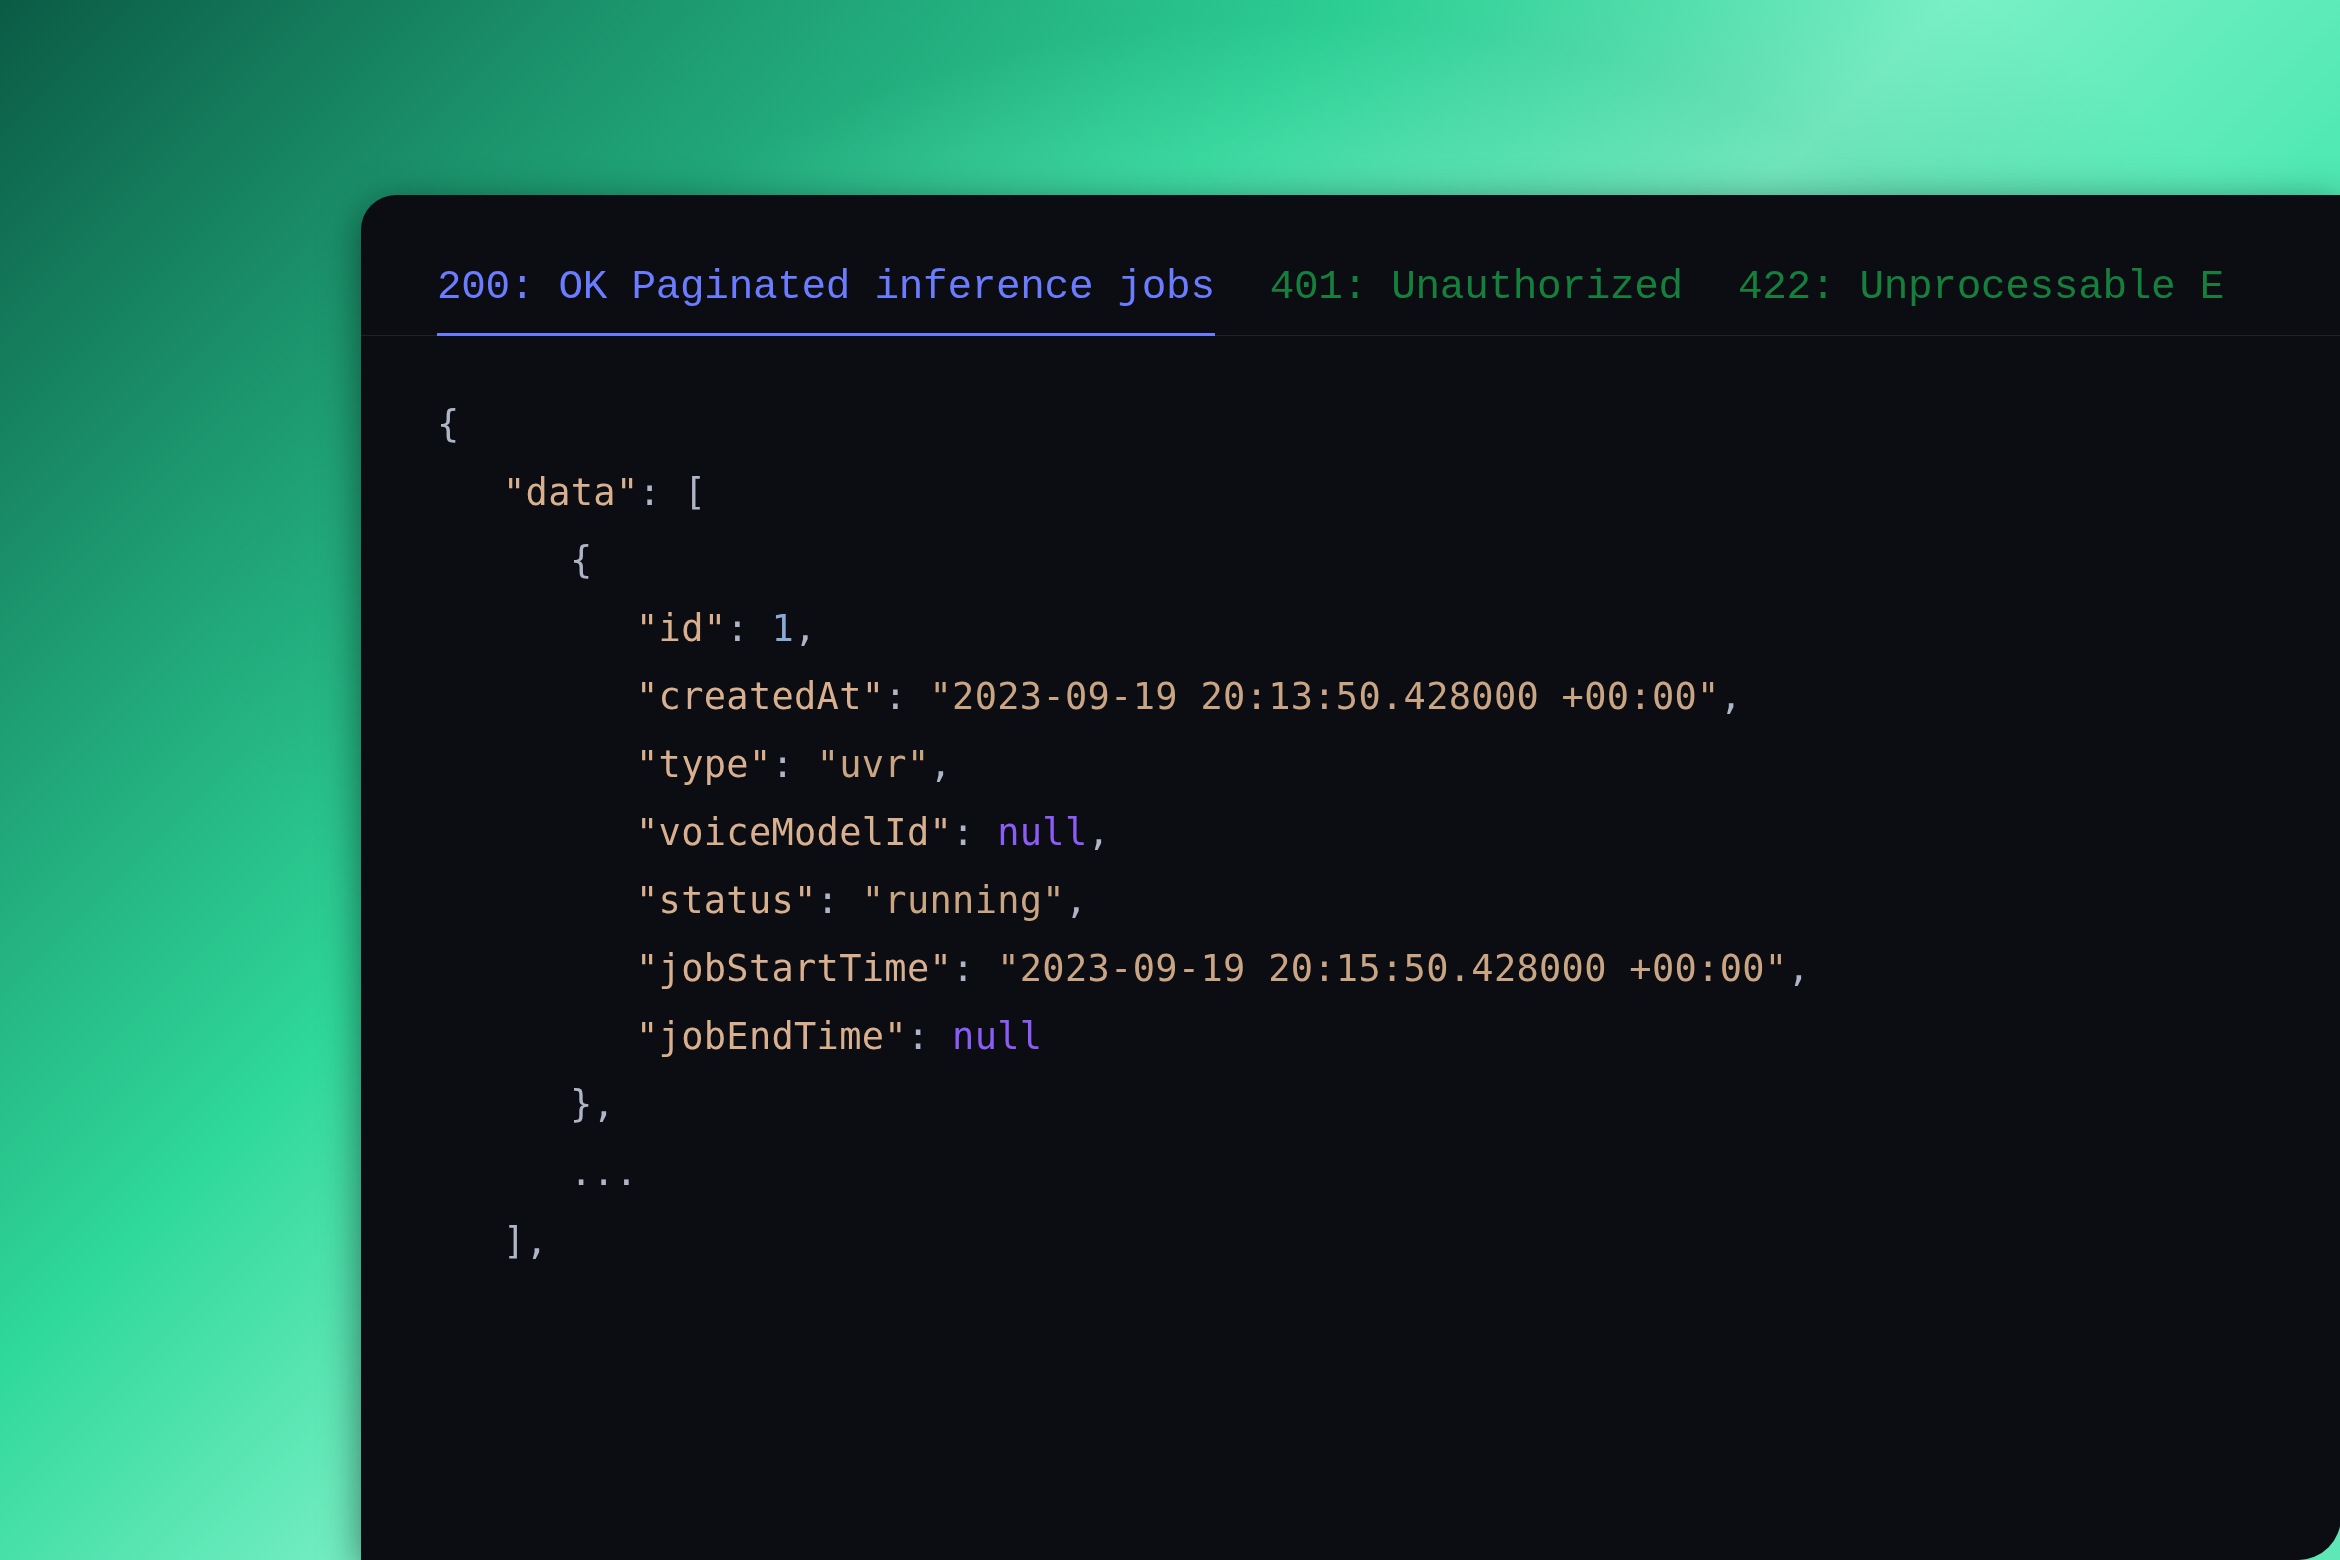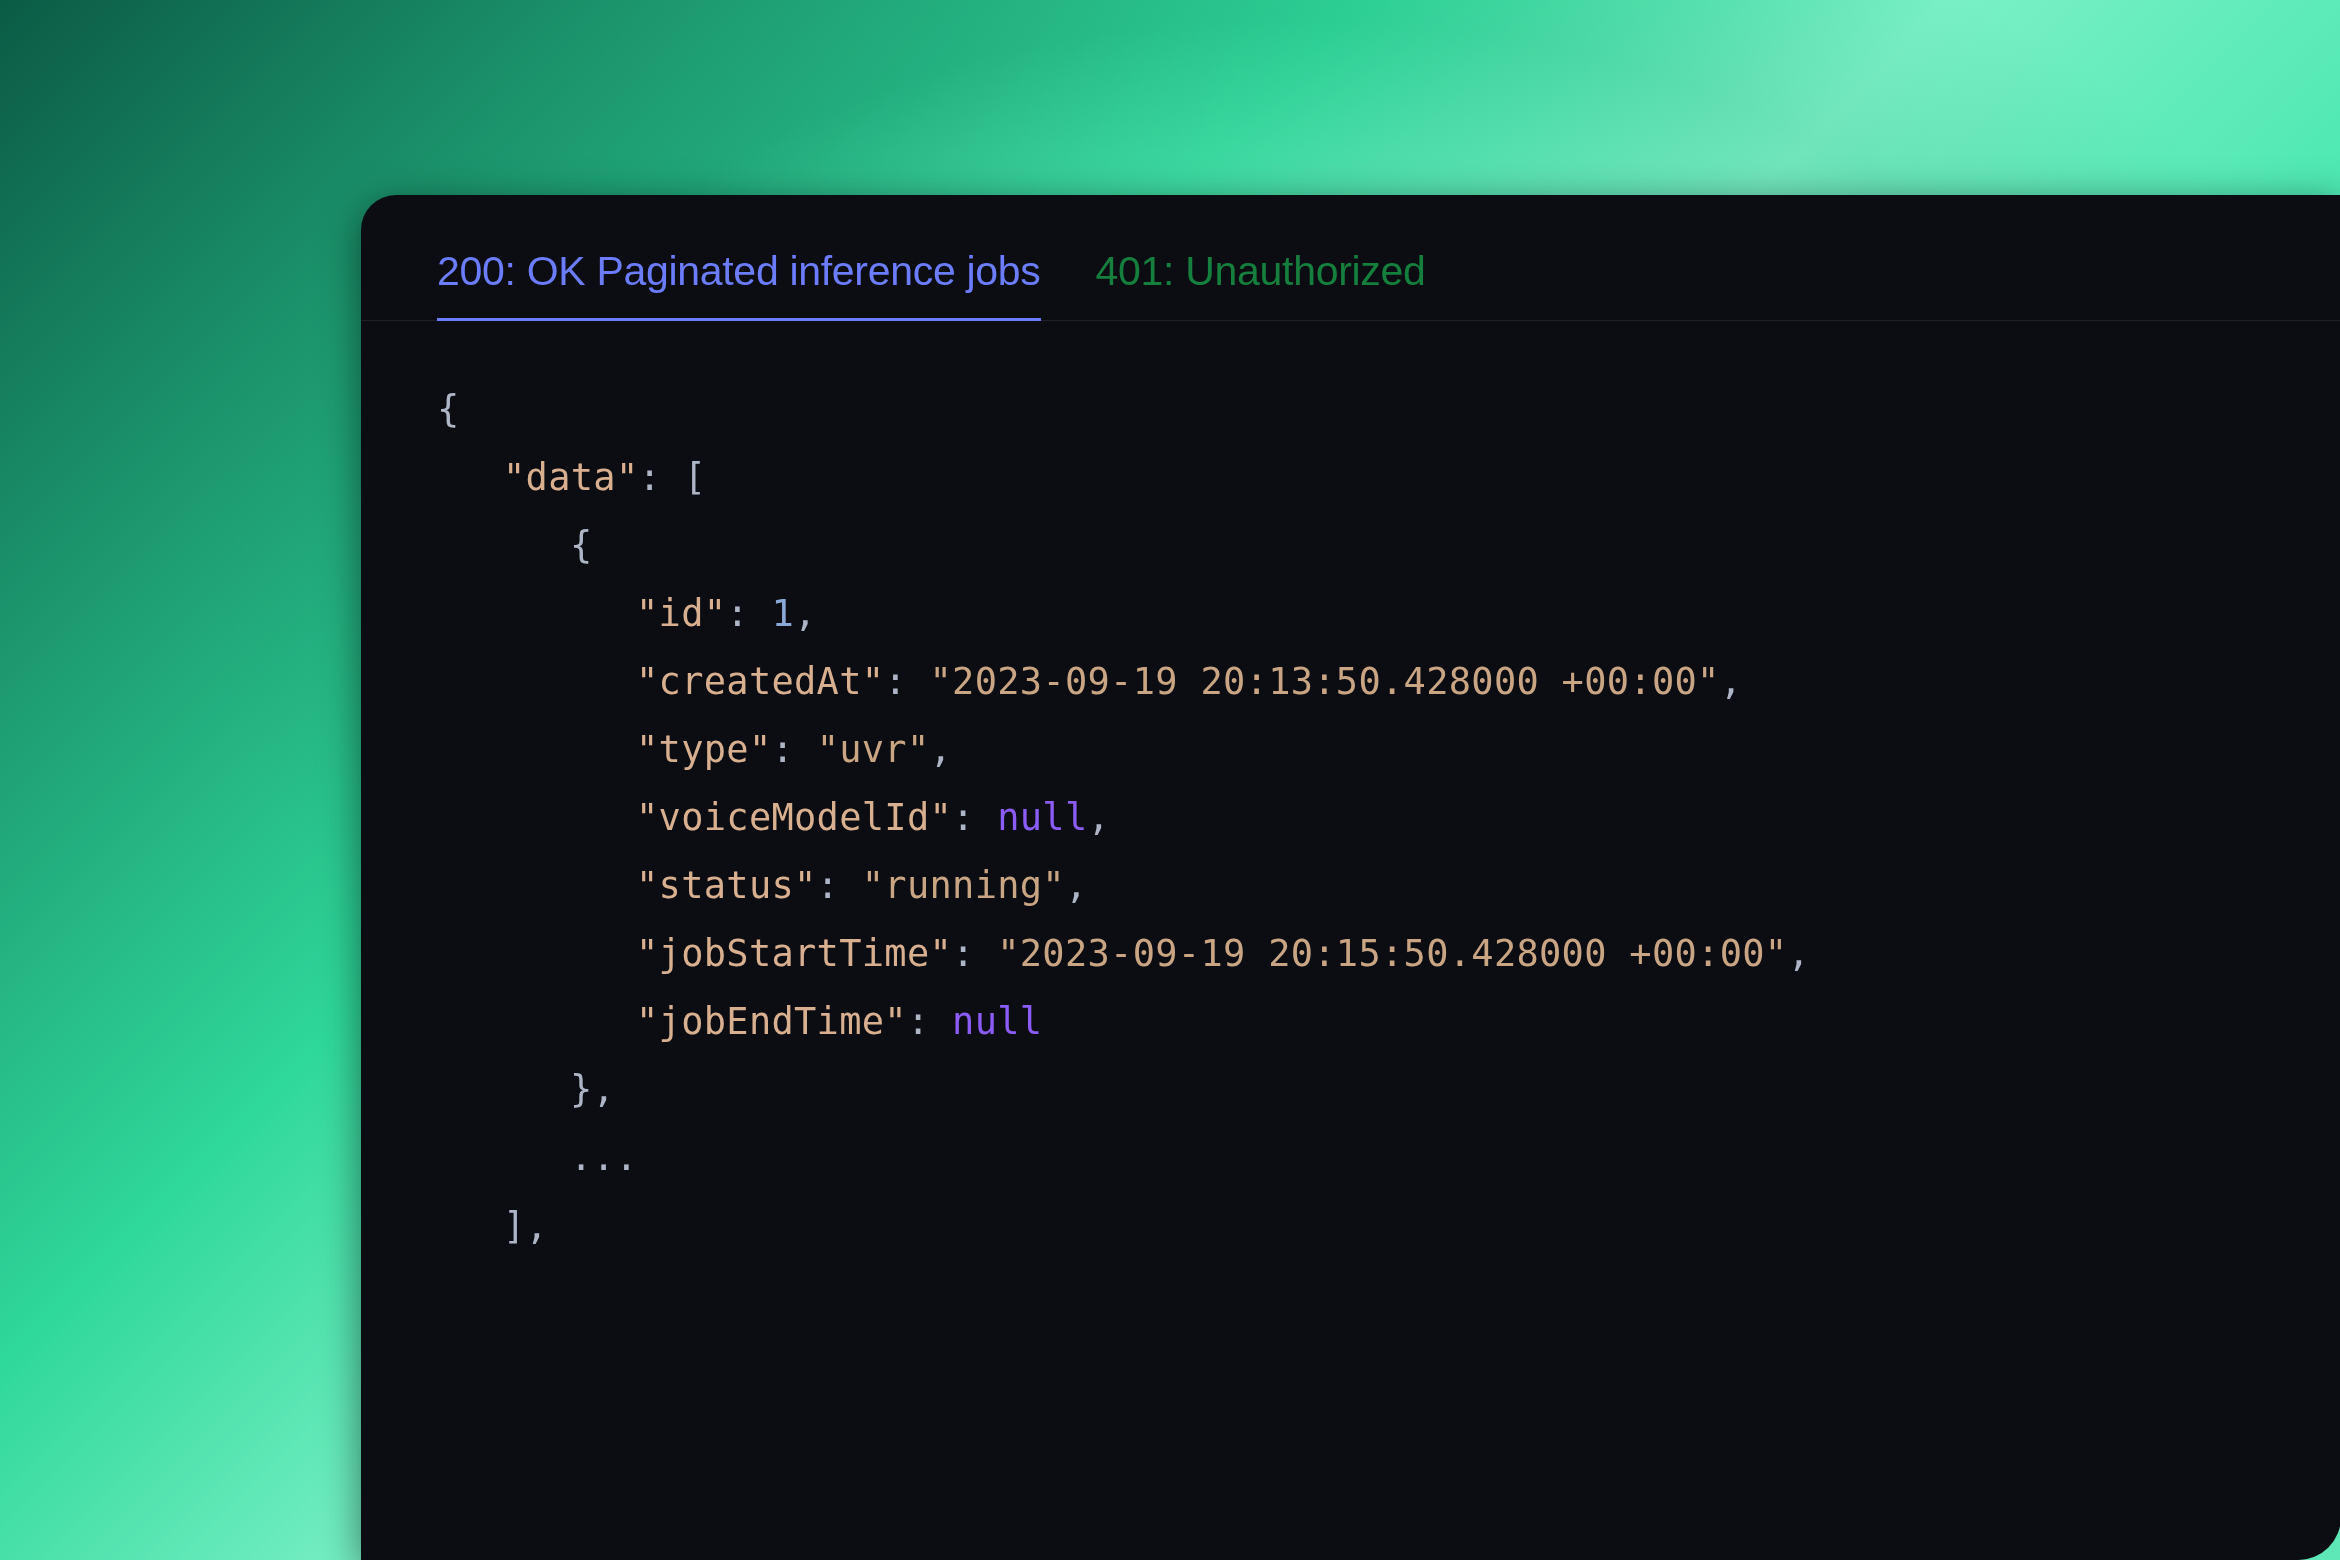--- a/index.html
+++ b/index.html
@@ -28,23 +28,24 @@
       left: 361px;
       right: 0;
       bottom: 0;
       background: #0c0d13;
       border-top-left-radius: 35px;
       box-shadow: 0 9.8px 39px rgba(0,0,0,0.5);
     }
     .tabs {
       display: flex;
       gap: 55px;
-      padding: 35px 76px 0 76px;
+      padding: 51px 76px 0 76px;
       border-bottom: 1px solid rgba(120,130,150,0.18);
       align-items: flex-end;
+      font-family: Liberation Mono, monospace;
     }
     .tab {
       padding: 17.6px 0 25px 0;
       font-size: 41px;
       font-weight: 500;
       letter-spacing: -0.3px;
       cursor: pointer;
       white-space: nowrap;
       color: #15803d;
       position: relative;
@@ -79,20 +80,21 @@
 </head>
 <body>
 
 <div class="corner-radius">
   <div class="bg-overlay"></div>
 
   <div class="code-panel">
     <div class="tabs">
       <div class="tab active">200: OK Paginated inference jobs</div>
       <div class="tab">401: Unauthorized</div>
+      <div class="tab">422: Unprocessable E</div>
     </div>
 
     <div class="code-block">
       <div><span class="tok-punct">{</span></div>
 
       <div class="indent-1">
         <span class="tok-key">"data"</span><span class="tok-punct">: </span><span class="tok-punct">[</span>
       </div>
 
       <div class="indent-2"><span class="tok-punct">{</span></div>

